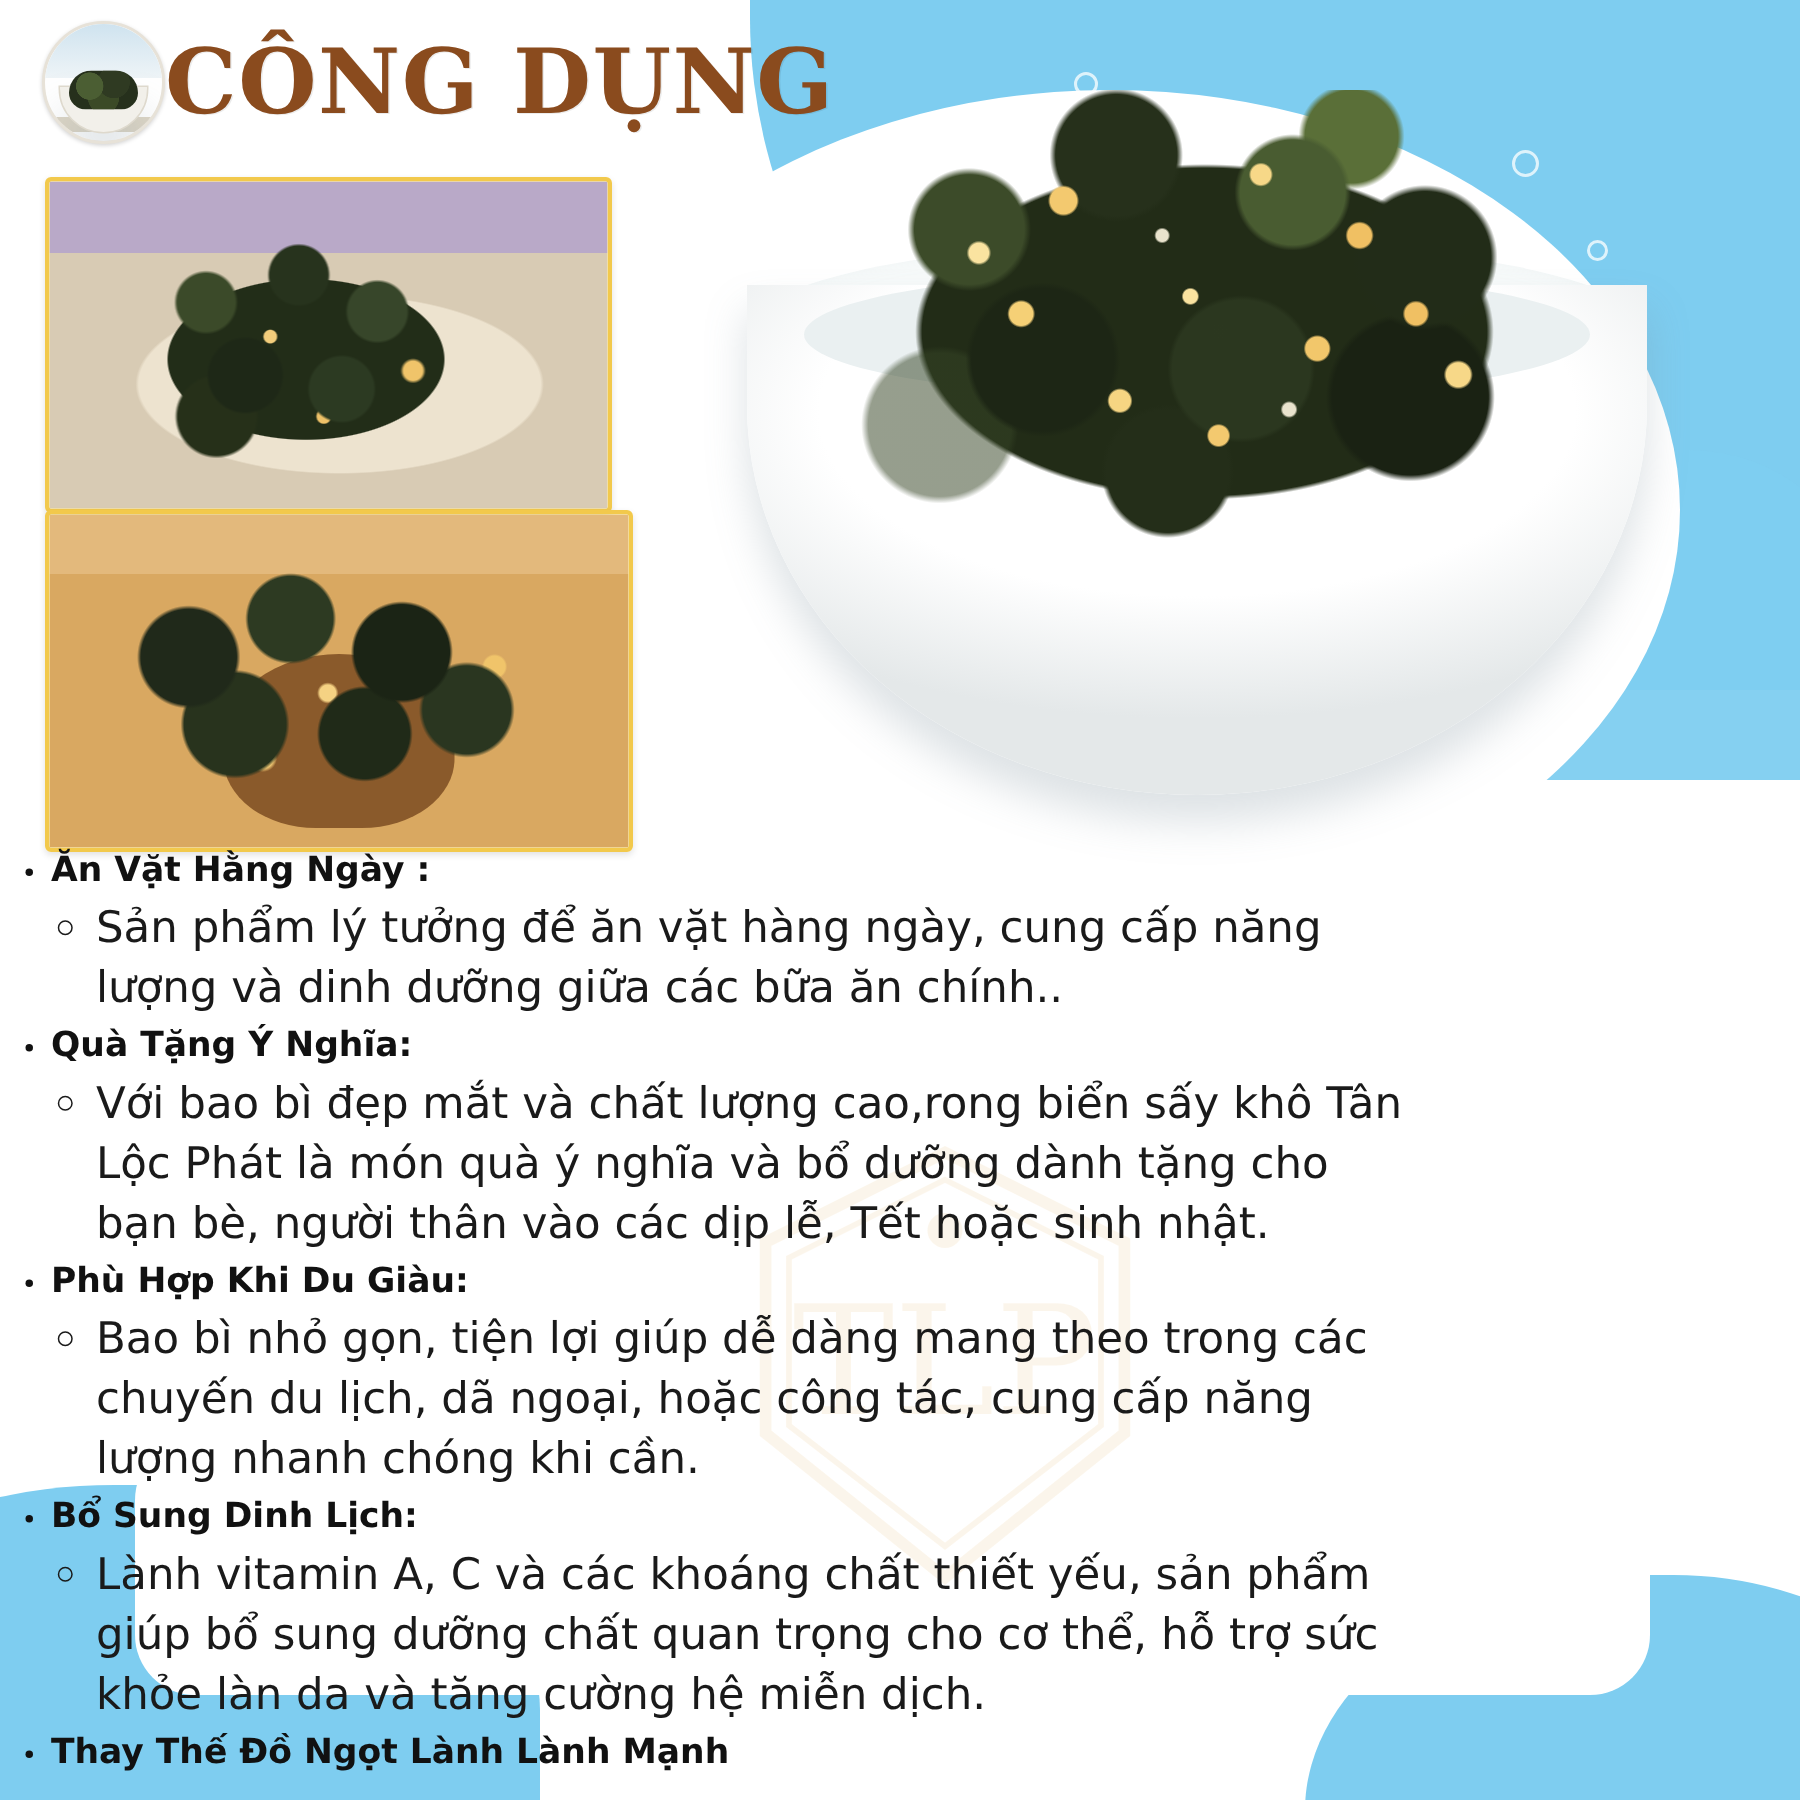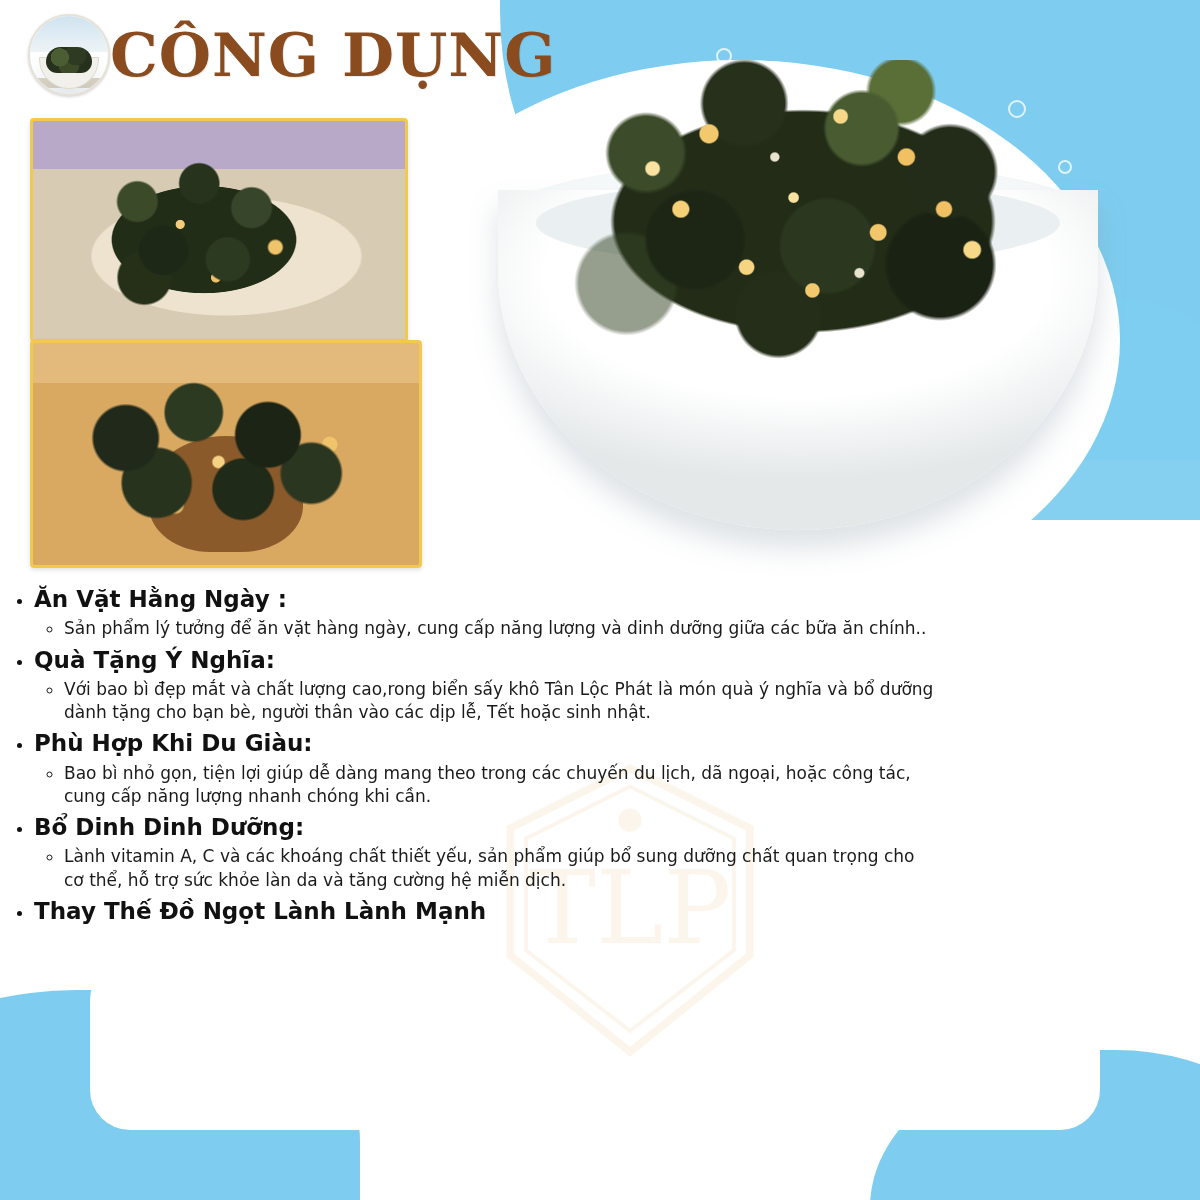--- a/index.html
+++ b/index.html
@@ -283,21 +283,21 @@
   .bubbles { position: absolute; inset: 0; }
   .bubble {
     position: absolute; border-radius: 50%;
     border: 2px solid rgba(255,255,255,0.75);
   }
 
   
   .content {
     position: absolute;
     left: 0;
-    top: 584px;
+    top: 565px;
     width: 960px;
     z-index: 5;
     color: #111111;
   }
   ul.level1 {
     margin: 0;
     padding-left: 34px;
     list-style: disc;
   }
   ul.level1 > li {
@@ -310,21 +310,21 @@
     line-height: 1.35;
     color: #111;
   }
   ul.level2 {
     margin: 2px 0 4px 0;
     padding-left: 30px;
     list-style: circle;
   }
   ul.level2 > li { padding-right: 24px; }
   .body {
-    font-size: 17px;
+    font-size: 29px;
     line-height: 1.38;
     color: #1a1a1a;
   }
 </style>
 </head>
 <body>
 
 <div class="bg-layer">
   <div class="blob-topright"></div>
   <div class="blob-topright2"></div>
@@ -387,21 +387,21 @@
         <li class="body">Với bao bì đẹp mắt và chất lượng cao,rong biển sấy khô Tân Lộc Phát là món quà ý nghĩa và bổ dưỡng dành tặng cho bạn bè, người thân vào các dịp lễ, Tết hoặc sinh nhật.</li>
       </ul>
     </li>
     <li>
       <div class="head">Phù Hợp Khi Du Giàu:</div>
       <ul class="level2">
         <li class="body">Bao bì nhỏ gọn, tiện lợi giúp dễ dàng mang theo trong các chuyến du lịch, dã ngoại, hoặc công tác, cung cấp năng lượng nhanh chóng khi cần.</li>
       </ul>
     </li>
     <li>
-      <div class="head">Bổ Dinh Dinh Dưỡng:</div>
+      <div class="head">Bổ Sung Dinh Lịch:</div>
       <ul class="level2">
         <li class="body">Lành vitamin A, C và các khoáng chất thiết yếu, sản phẩm giúp bổ sung dưỡng chất quan trọng cho cơ thể, hỗ trợ sức khỏe làn da và tăng cường hệ miễn dịch.</li>
       </ul>
     </li>
     <li>
       <div class="head">Thay Thế Đồ Ngọt Lành Lành Mạnh</div>
     </li>
   </ul>
 </div>
 

